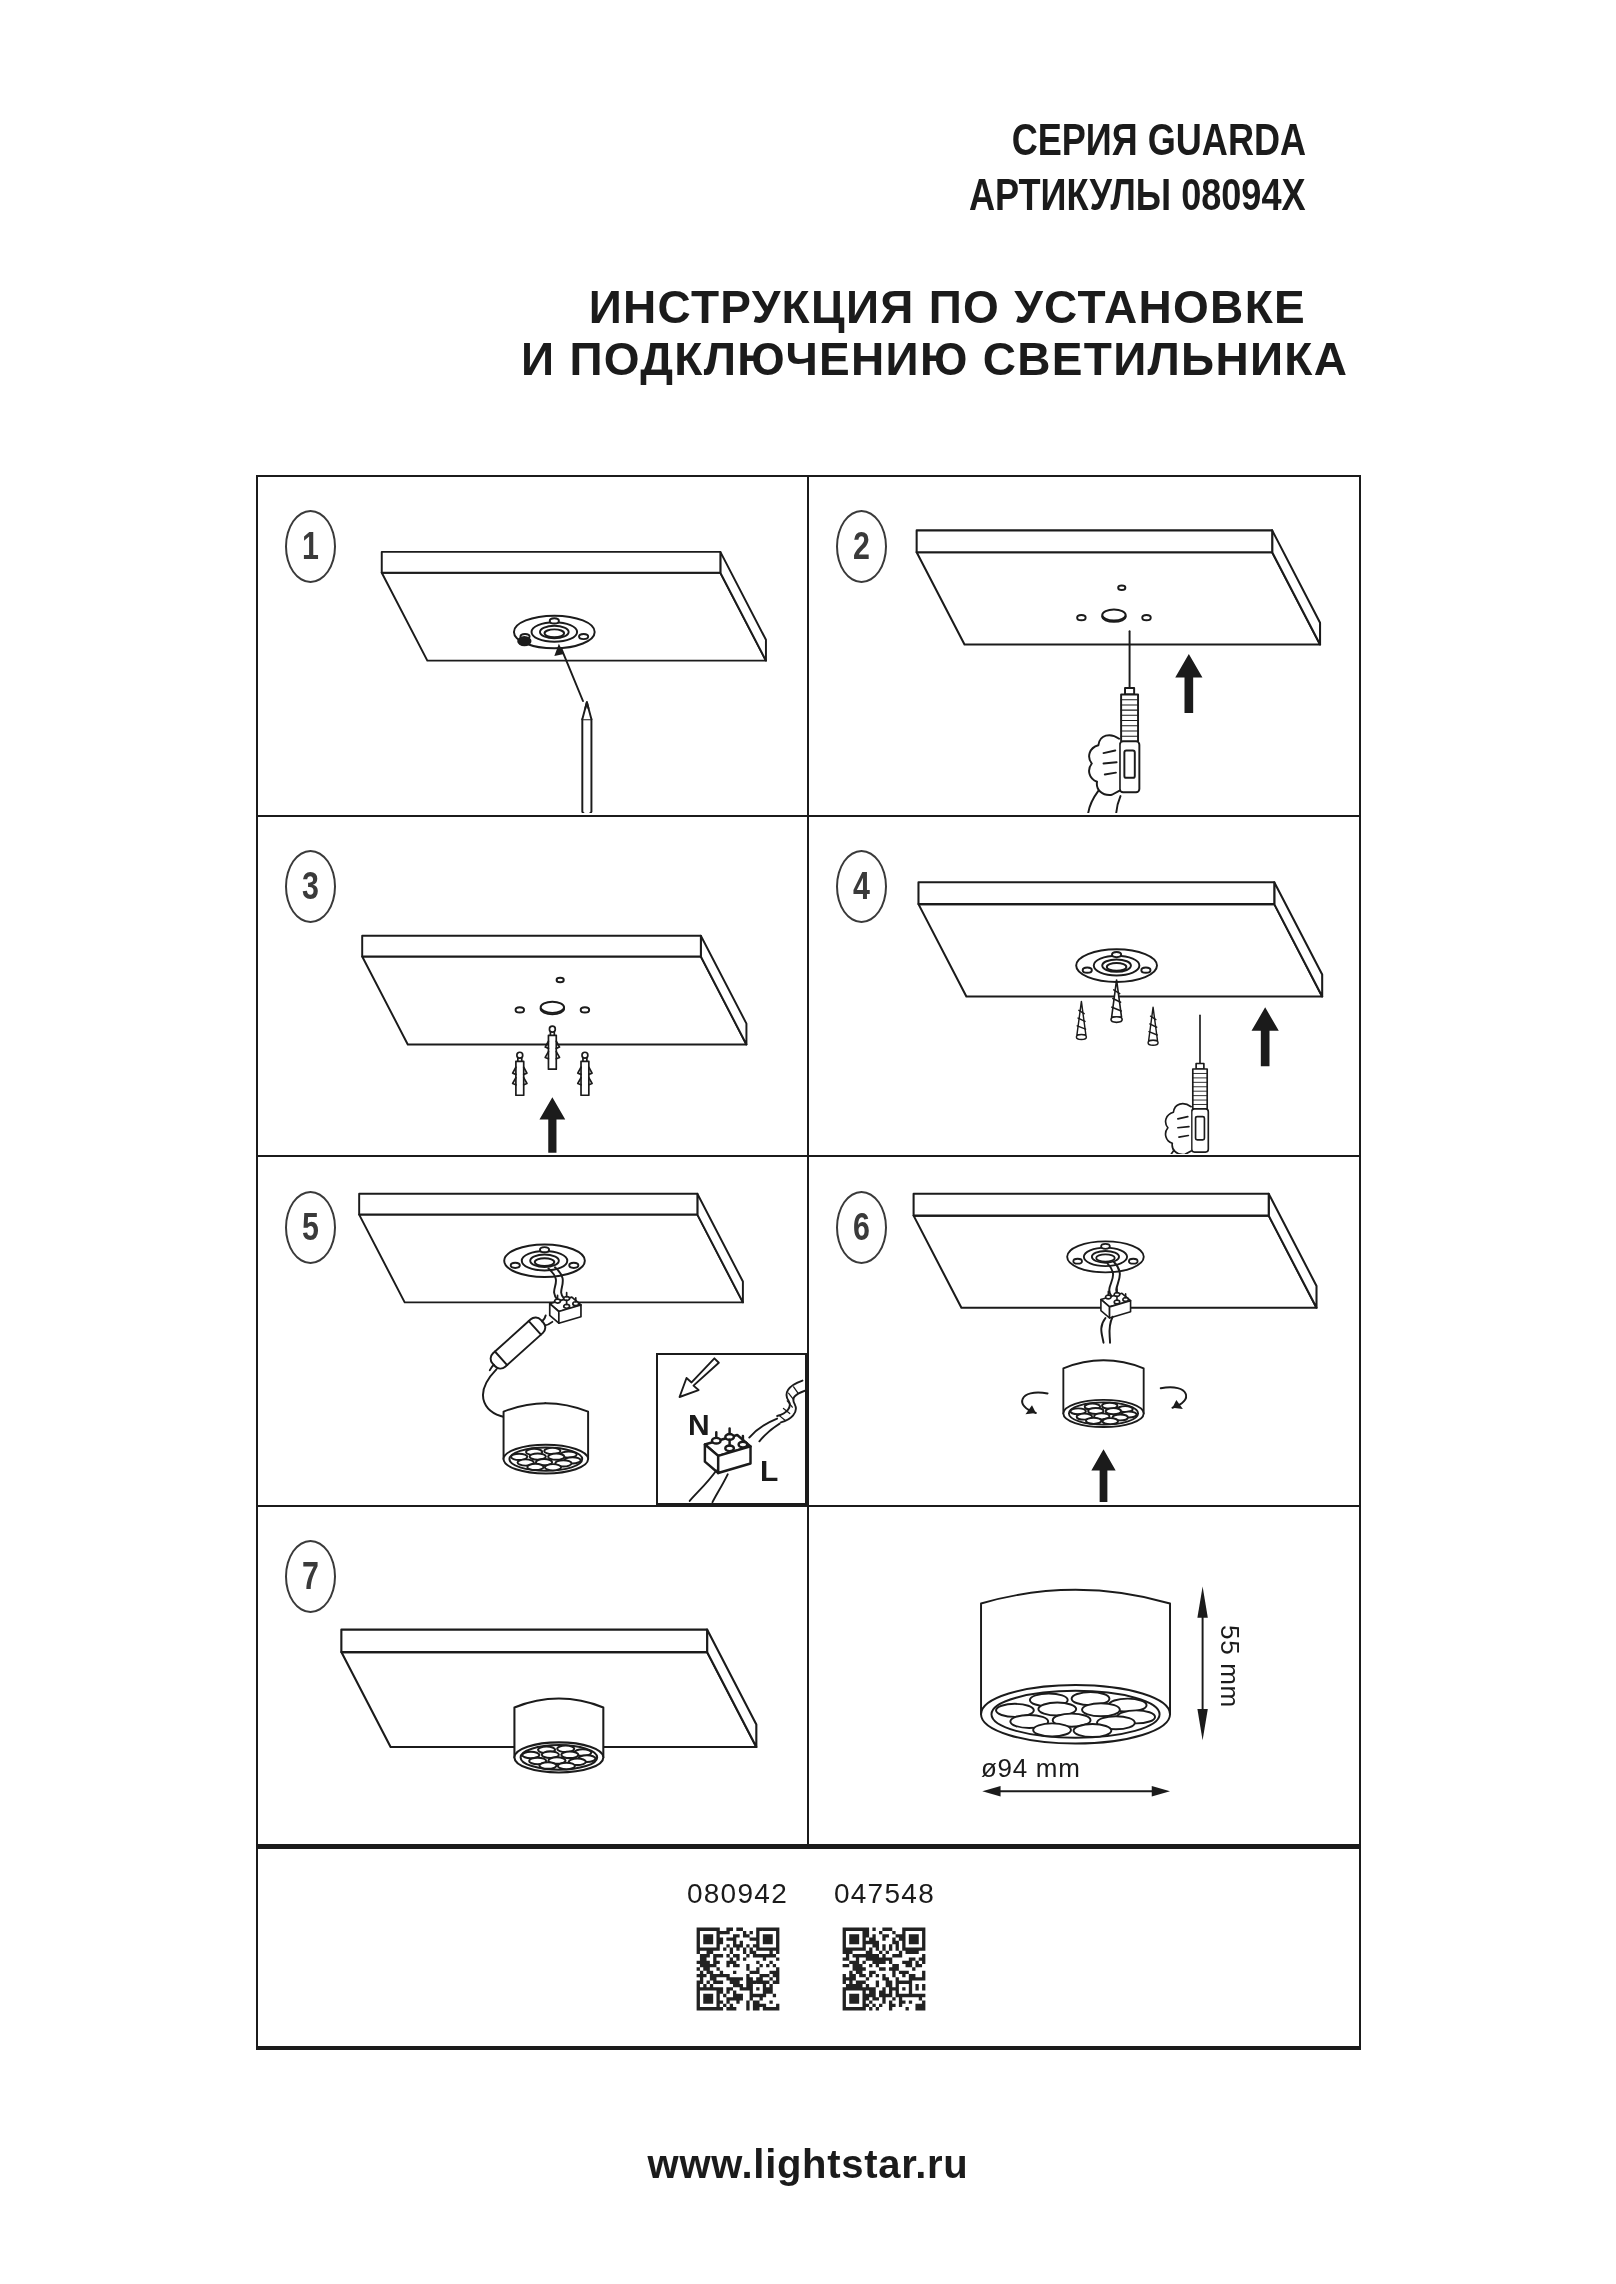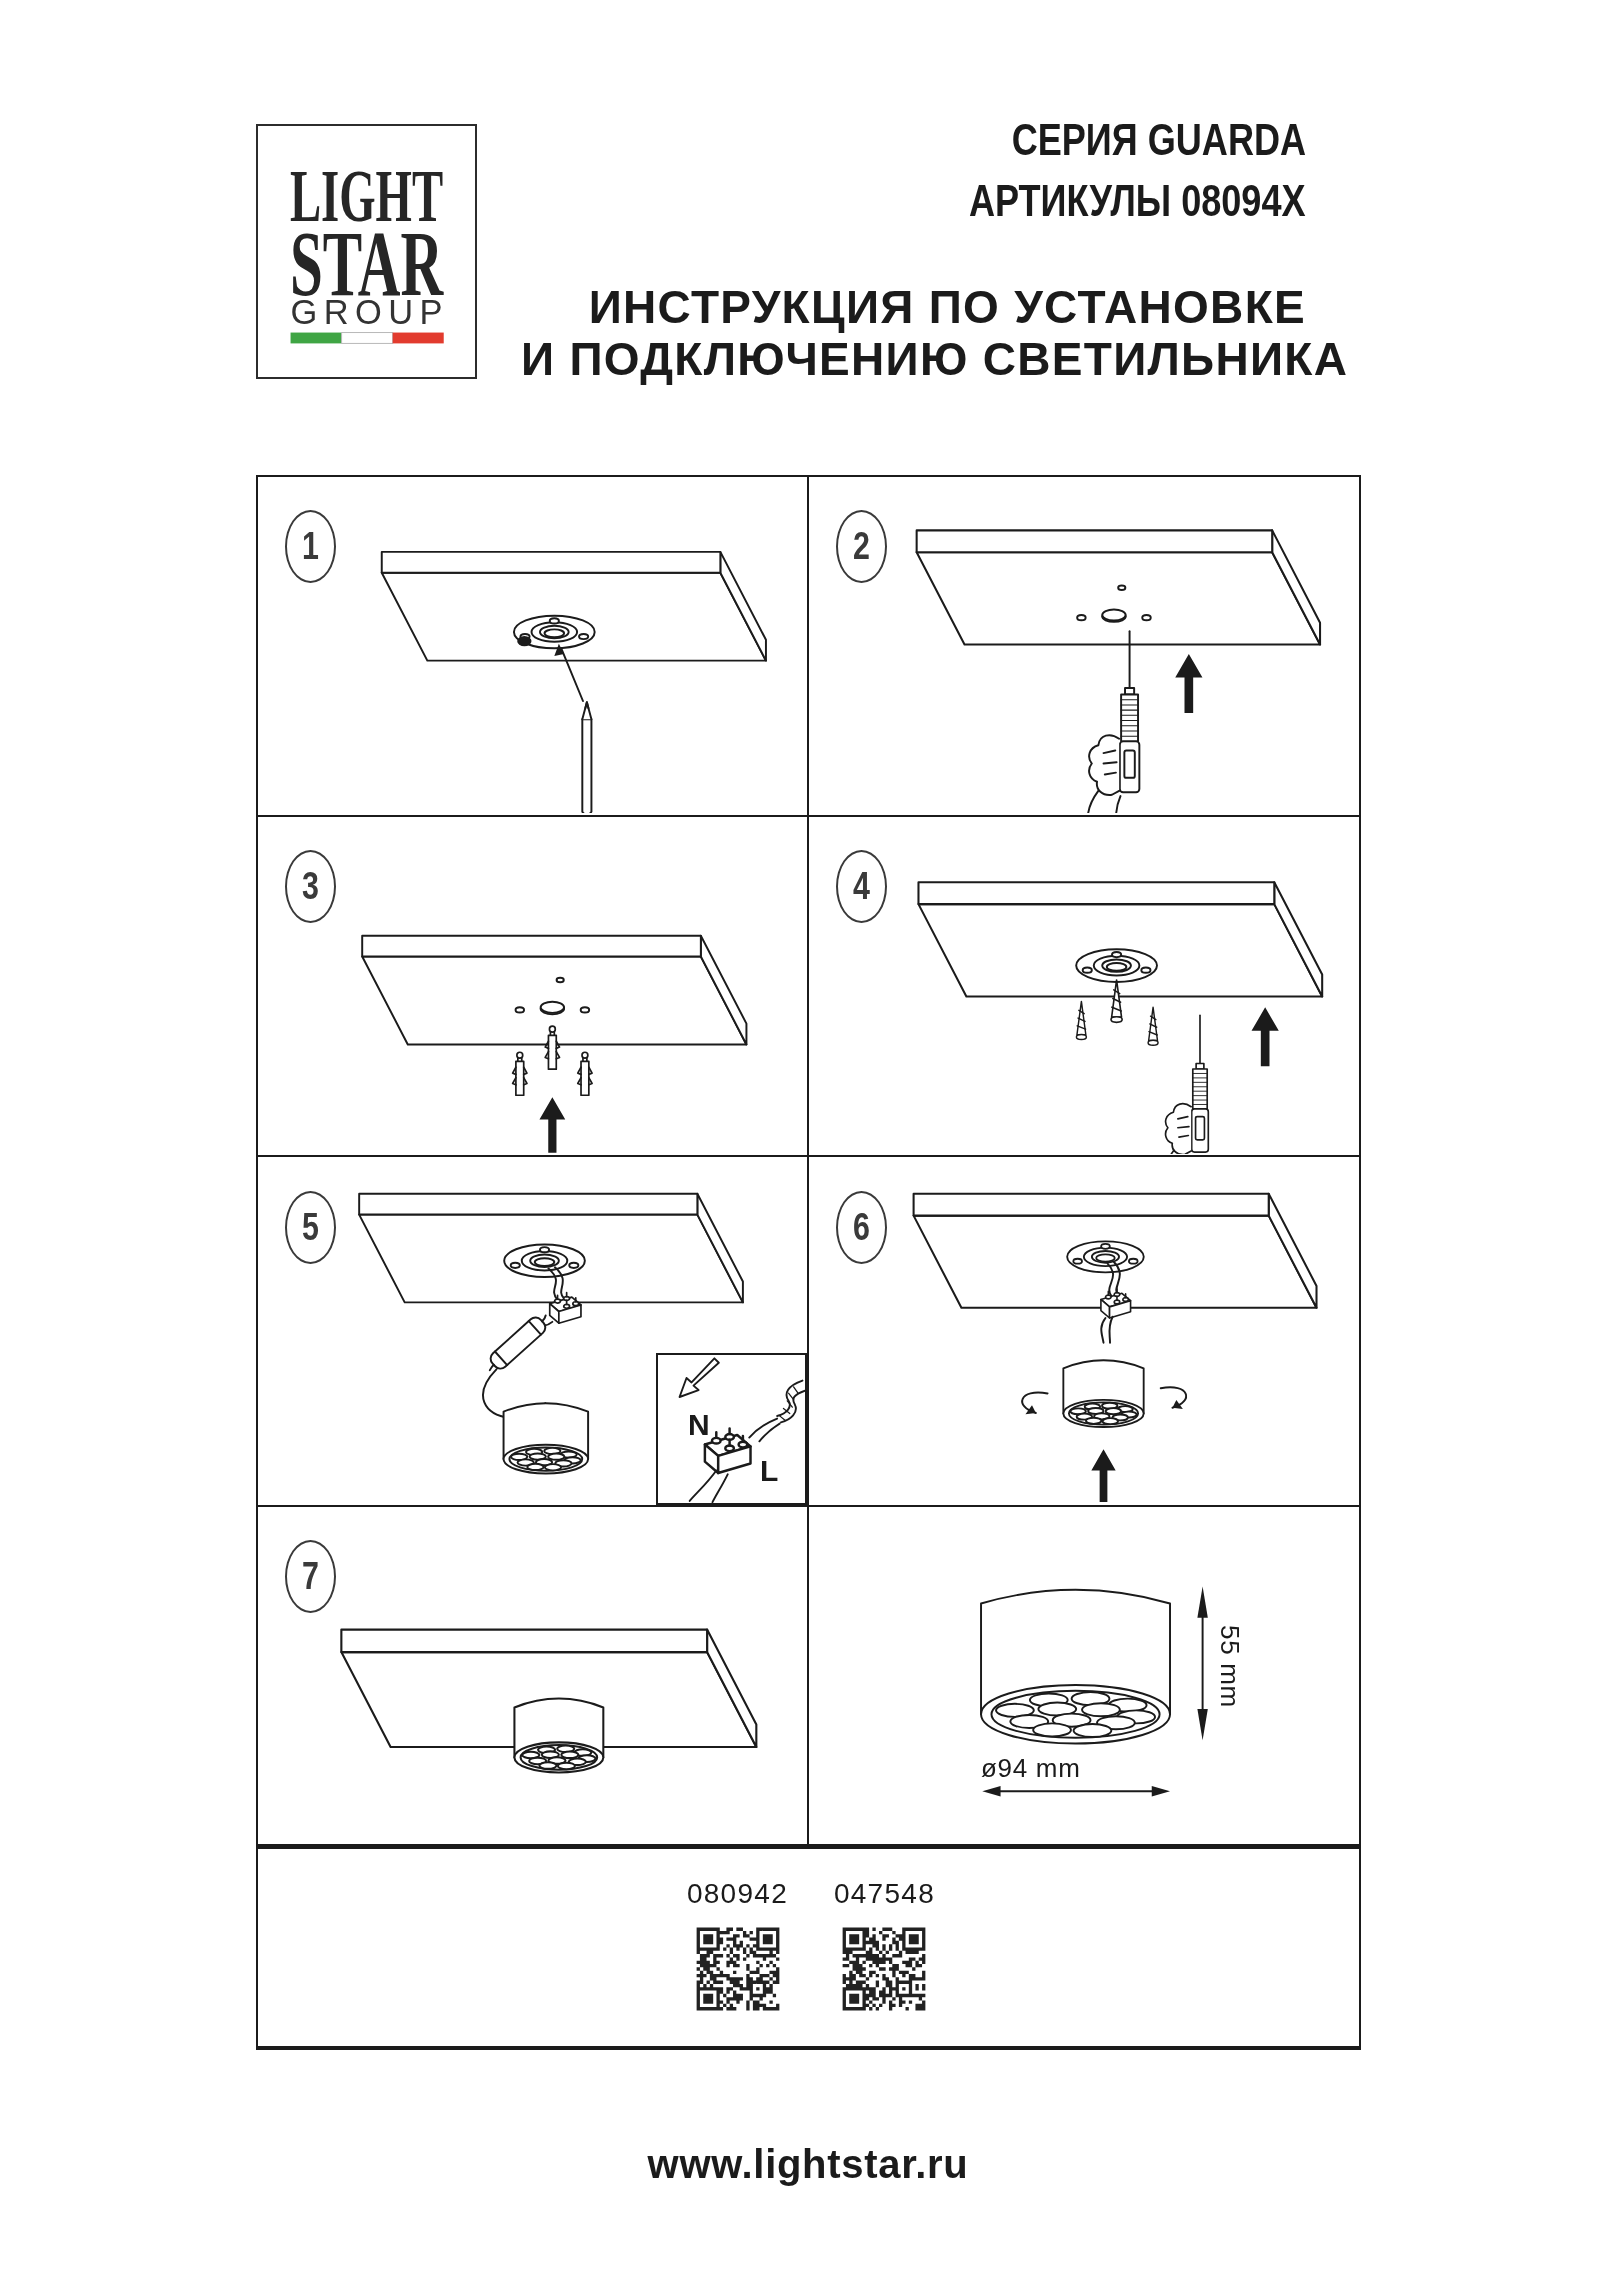--- a/index.html
+++ b/index.html
@@ -134,37 +134,25 @@
       </g>
       <g id="driver" stroke="#1b1b1b" stroke-width="3" fill="#ffffff">
         <rect x="0" y="-14" width="100" height="28" rx="11"></rect>
         <line x1="15" y1="-14" x2="15" y2="14"></line>
         <line x1="85" y1="-14" x2="85" y2="14"></line>
         <path d="M -10,2 Q -4,0 0,0 M 100,0 Q 106,0 110,-3" fill="none"></path>
       </g>
     </defs>
   </svg>
 
-  <div class="abs logo-box">
-    <svg viewBox="0 0 340 392" width="217" height="251">
-      <text x="170" y="148" text-anchor="middle" font-family="'Liberation Serif',serif" font-weight="bold" font-size="117" textLength="240" lengthAdjust="spacingAndGlyphs" fill="#262626">LIGHT</text>
-      <text x="170" y="264" text-anchor="middle" font-family="'Liberation Serif',serif" font-weight="bold" font-size="147" textLength="240" lengthAdjust="spacingAndGlyphs" fill="#262626">STAR</text>
-      <text x="170" y="309" text-anchor="middle" font-family="'Liberation Sans',sans-serif" font-size="54" textLength="238" lengthAdjust="spacing" fill="#333333">GROUP</text>
-      <g>
-        <rect x="51" y="323" width="80" height="17" fill="#3fa544"></rect>
-        <rect x="131" y="323" width="80" height="17" fill="#ffffff" stroke="#b5b5b5" stroke-width="1.5"></rect>
-        <rect x="211" y="323" width="80" height="17" fill="#e23b2e"></rect>
-      </g>
-    </svg>
-  </div>
 
   <div class="abs title-line t-cond" style="top:117px;">
     <span class="cx">СЕРИЯ GUARDA</span>
   </div>
-  <div class="abs title-line t-cond" style="top:178px;">
+  <div class="abs title-line t-cond" style="top:172px;">
     <span class="cx">АРТИКУЛЫ 08094X</span>
   </div>
   <div class="abs title-line t-head" style="top:335px;">И ПОДКЛЮЧЕНИЮ СВЕТИЛЬНИКА</div>
   <div class="abs title-line t-head" style="top:283px;">ИНСТРУКЦИЯ ПО УСТАНОВКЕ</div>
 
   <div class="abs grid">
     <div class="gl" style="left:549px;top:0;width:2px;height:1369px;"></div>
     <div class="gl" style="left:0;top:338px;width:1101px;height:2px;"></div>
     <div class="gl" style="left:0;top:678px;width:1101px;height:2px;"></div>
     <div class="gl" style="left:0;top:1028px;width:1101px;height:2px;"></div>

